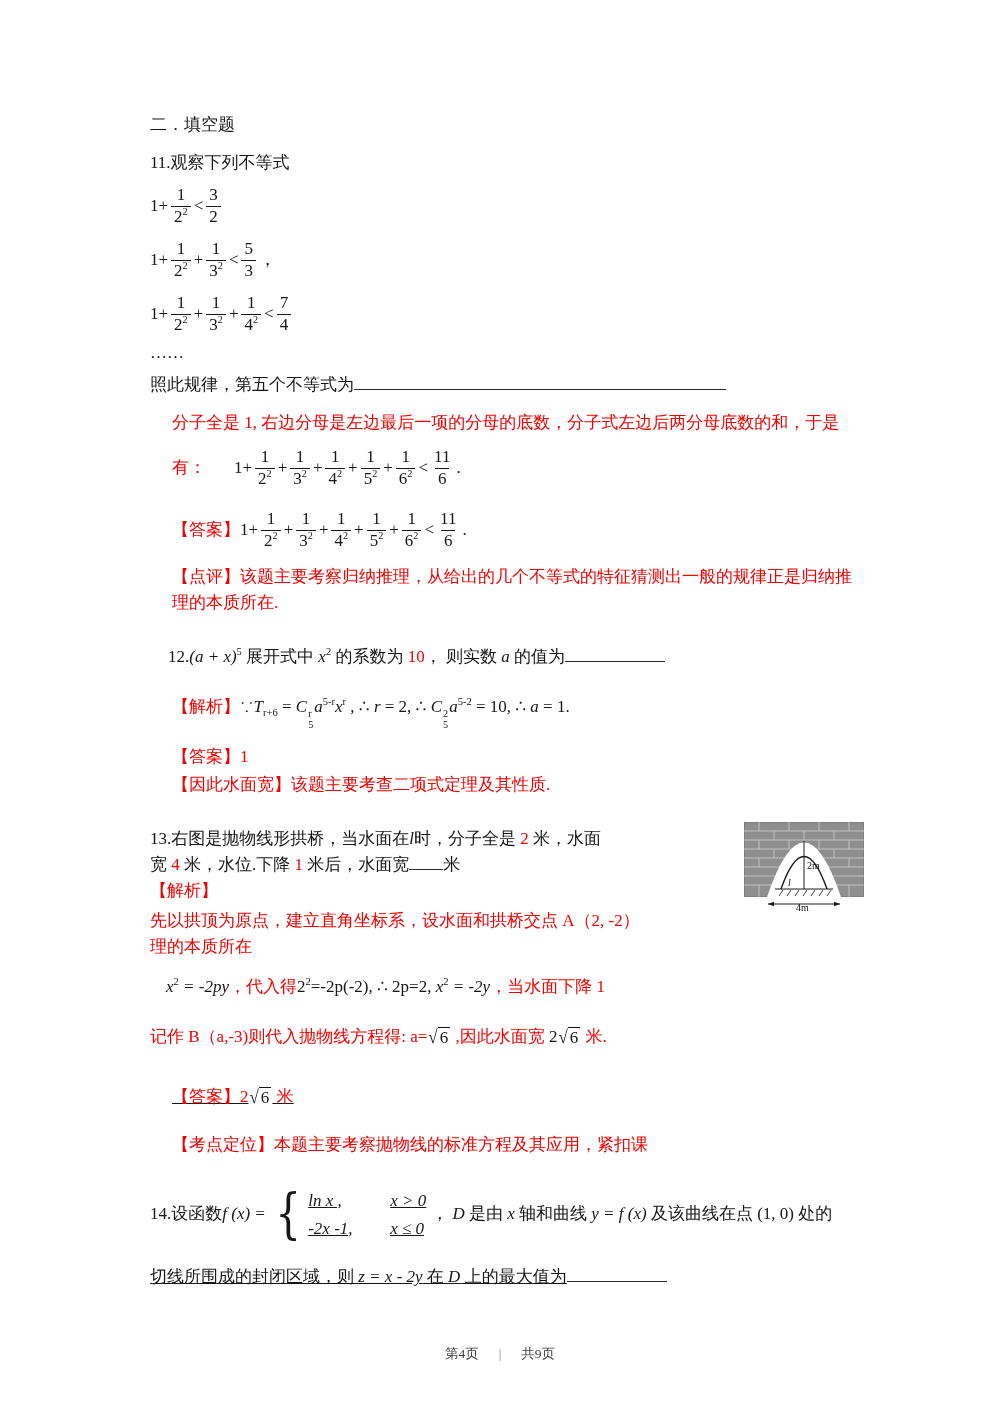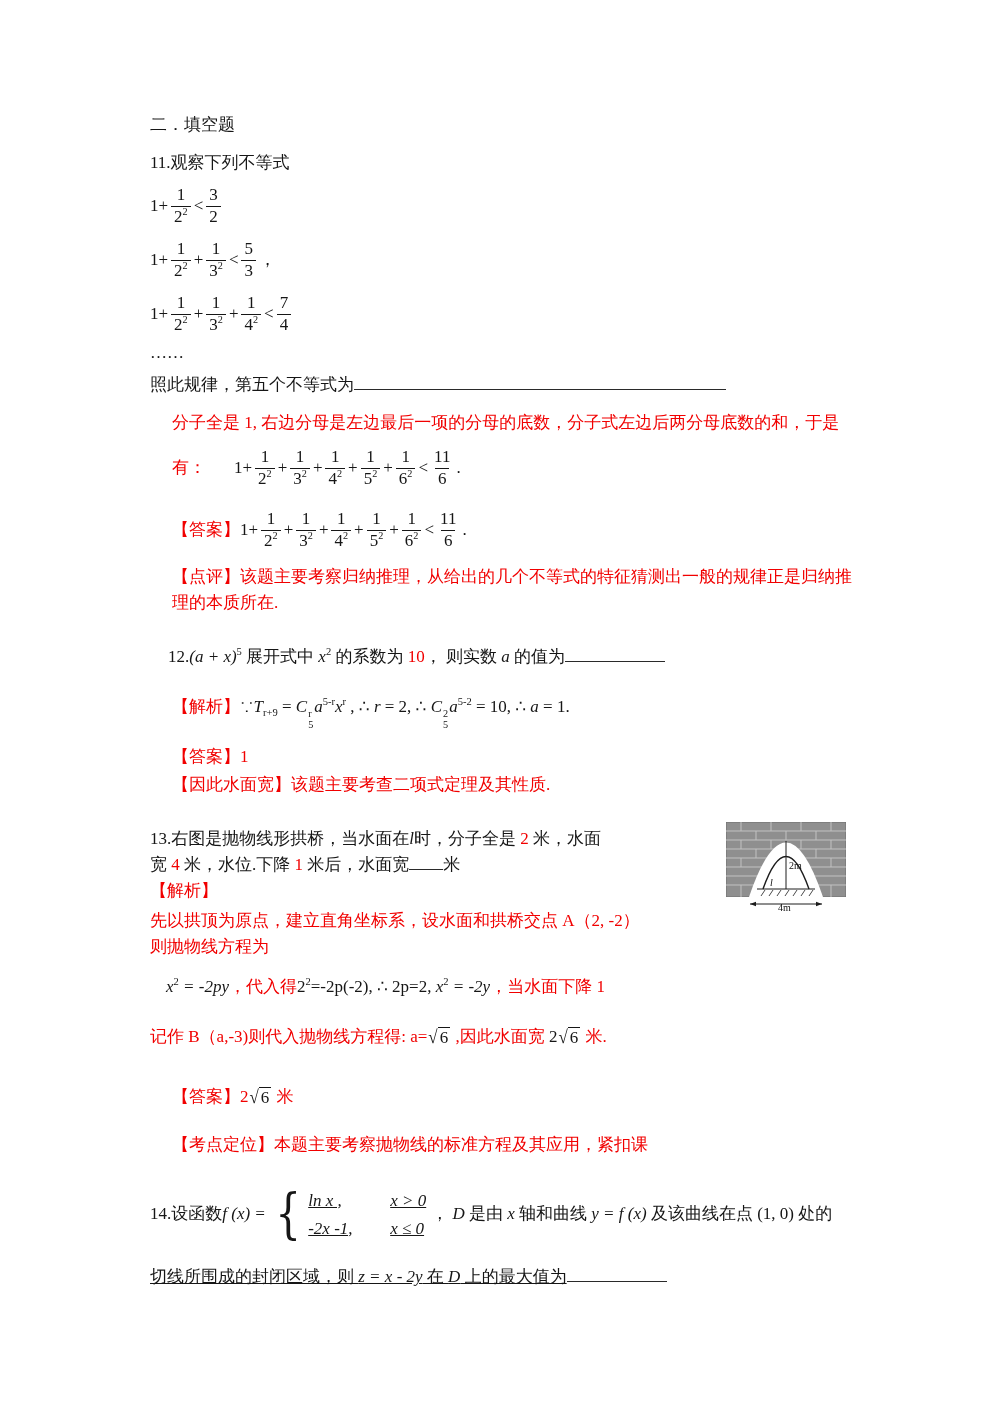--- a/index.html
+++ b/index.html
@@ -38,21 +38,21 @@
   .cases{display:inline-flex;align-items:center;margin:0 5px;vertical-align:middle;}
   .brace{font-size:54px;font-weight:400;line-height:0.85;transform:scaleX(0.75);
          font-family:"DejaVu Serif",serif;}
   .case-col{display:inline-flex;flex-direction:column;row-gap:3px;margin-left:3px;text-decoration:underline;}
   .case-row{display:flex;line-height:25px;}
   .case-row .cexpr{min-width:82px;}
   .q14row{display:flex;align-items:center;margin-top:24px;height:64px;}
   
   .q13{position:relative;}
   .q13text{width:505px;}
-  .fig{position:absolute;right:56px;top:-4px;width:120px;height:90px;}
+  .fig{position:absolute;right:38px;top:-4px;width:120px;height:90px;}
   .fig svg text{font-family:"Liberation Serif",serif;}
   
   .footer{position:absolute;top:1345px;left:0;width:100%;text-align:center;
           font-size:13.5px;color:#3c3c3c;}
   .footer span{margin:0 10px;}
   .footer .sep{color:#8a8a8a;}
 </style>
 </head>
 <body>
 
@@ -196,21 +196,21 @@
     </div>
 
     <div class="ind" style="margin-top:10px;">
       <div class="line red">
         <span>【点评】</span><span>该题主要考察归纳推理，从给出的几个不等式的特征猜测出一般的规律正是归纳推</span>
       </div>
       <div class="line red">理的本质所在.</div>
     </div>
 
     <div class="line" style="margin-top:28px;margin-left:18px;"><span>12.</span><span class="it">(a + x)</span><sup>5</sup><span> 展开式中 </span><span class="it">x</span><sup>2</sup><span> 的系数为 </span><span class="red">10</span><span>， 则实数 </span><span class="it">a</span><span> 的值为</span><span class="blank" style="width: 100px;"></span></div>
-    <div class="line ind" style="margin-top:24px;"><span class="red">【解析】</span><span>∵</span><span class="it">T</span><sub>r+9</sub><span> = </span><span class="it">C</span><span class="ss">
+    <div class="line ind" style="margin-top:24px;"><span class="red">【解析】</span><span>∵</span><span class="it">T</span><sub>r+6</sub><span> = </span><span class="it">C</span><span class="ss">
           <span class="ssu">r</span>
           <span class="ssb">5</span>
         </span><span class="it">a</span><sup>5-r</sup><span class="it">x</span><sup>r</sup><span> , ∴ </span><span class="it">r</span><span> = 2, ∴ </span><span class="it">C</span><span class="ss">
           <span class="ssu">2</span>
           <span class="ssb">5</span>
         </span><span class="it">a</span><sup>5-2</sup><span> = 10, ∴ </span><span class="it">a</span><span> = 1.</span></div>
     <div class="line ind" style="margin-top:14px;"><span class="red">【答案】</span><span class="red">1</span></div>
     <div class="line ind red" style="margin-top:2px;">【因此水面宽】该题主要考查二项式定理及其性质.</div>
 
     <div class="q13" style="margin-top:28px;">
@@ -232,32 +232,32 @@
           <polygon points="24,82 30,79.7 30,84.3" fill="#1c1c1c"></polygon>
           <polygon points="96,82 90,79.7 90,84.3" fill="#1c1c1c"></polygon>
           <text x="52" y="89" font-size="10" fill="#111">4m</text>
         </svg>
       </div>
 
       <div class="line q13text"><span>13.右图是抛物线形拱桥，当水面在</span><span class="it">l</span><span>时，分子全是 </span><span class="red">2</span><span> 米，水面</span></div>
       <div class="line q13text"><span>宽 </span><span class="red">4</span><span> 米，水位.下降 </span><span class="red">1</span><span> 米后，水面宽</span><span class="blank" style="width: 34px;"></span><span>米</span></div>
       <div class="line red">【解析】</div>
       <div class="line red q13text" style="margin-top:4px;">先以拱顶为原点，建立直角坐标系，设水面和拱桥交点 A（2, -2）</div>
-      <div class="line red">则抛物线方程为</div>
+      <div class="line red">理的本质所在</div>
       <div class="line" style="margin-top:14px;margin-left:16px;"><span class="it">x</span><sup>2</sup><span class="it"> = -2py</span><span class="red">，代入得</span><span>2</span><sup>2</sup><span>=-2p(-2), ∴ 2p=2, </span><span class="it">x</span><sup>2</sup><span class="it"> = -2y</span><span class="red">，当水面下降 </span><span class="red">1</span></div>
       <div class="line" style="margin-top:24px;"><span class="red">记作 B（a,-3)则代入抛物线方程得: a=</span><span class="sqrt">
             <span class="rad">√</span>
             <span class="rv">6</span>
           </span><span class="red"> ,因此水面宽 </span><span>2</span><span class="sqrt">
             <span class="rad">√</span>
             <span class="rv">6</span>
           </span><span class="red"> 米.</span></div>
     </div>
 
-    <div class="line ind" style="margin-top:34px;"><span class="red">【答案】</span><span class="red">2</span><span class="sqrt">
+    <div class="line ind" style="margin-top:34px;text-decoration:underline;"><span class="red">【答案】</span><span class="red">2</span><span class="sqrt">
           <span class="rad">√</span>
           <span class="rv">6</span>
         </span><span class="red"> 米</span></div>
     <div class="line ind red" style="margin-top:22px;">【考点定位】本题主要考察抛物线的标准方程及其应用，紧扣课</div>
 
     <div class="q14row">
       <span>14.设函数 </span>
       <span class="it">f (x) = </span>
       <span class="cases">
         <span class="brace">{</span>
@@ -271,13 +271,16 @@
             <span class="it">x ≤ 0</span>
           </span>
         </span>
       </span>
       <span><span>，  </span><span class="it">D</span><span> 是由 </span><span class="it">x</span><span> 轴和曲线 </span><span class="it">y = f (x)</span><span> 及该曲线在点 </span><span>(1, 0)</span><span> 处的</span></span>
     </div>
     <div class="line" style="margin-top:18px;text-decoration:underline;"><span>切线所围成的封闭区域，则 </span><span class="it">z = x - 2y</span><span> 在 </span><span class="it">D</span><span> 上的最大值为</span><span class="blank" style="width: 100px;"></span></div>
 
   </div>
 
+  <div class="footer">
+    <span>第4页</span><span class="sep">|</span><span>共9页</span>
+  </div>
 </div>
 
 </body></html>

